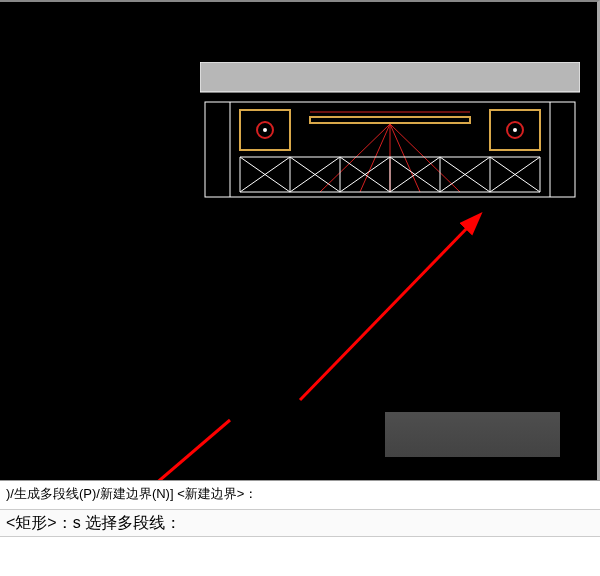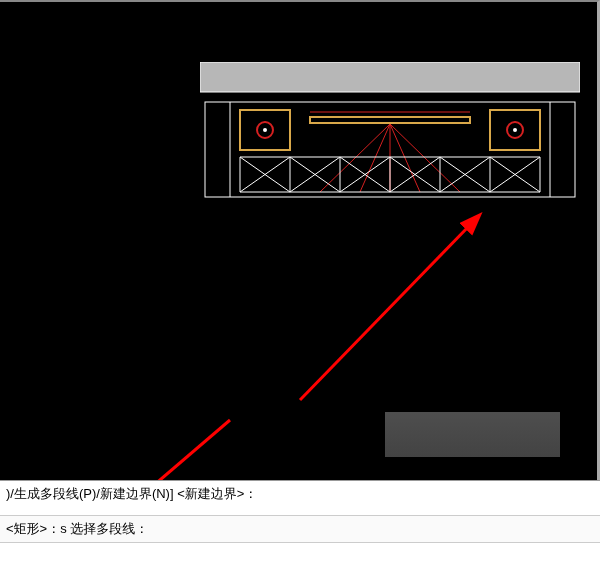--- a/index.html
+++ b/index.html
@@ -45,26 +45,26 @@
     .cmd-line1 {
       padding: 4px 6px;
       color: #000;
       font-size: 13px;
       line-height: 18px;
       white-space: nowrap;
     }
     .cmd-line2 {
       padding: 4px 6px;
       color: #000;
-      font-size: 13px;
+      font-size: 16px;
       line-height: 18px;
       border-top: 1px solid #ccc;
       border-bottom: 1px solid #ccc;
       background: #fafafa;
-      margin-top: 8px;
+      margin-top: 2px;
       white-space: nowrap;
     }
     .cmd-blank {
       height: 40px;
       background: #fff;
     }
     .arrow svg {
       position: absolute;
       pointer-events: none;
     }

